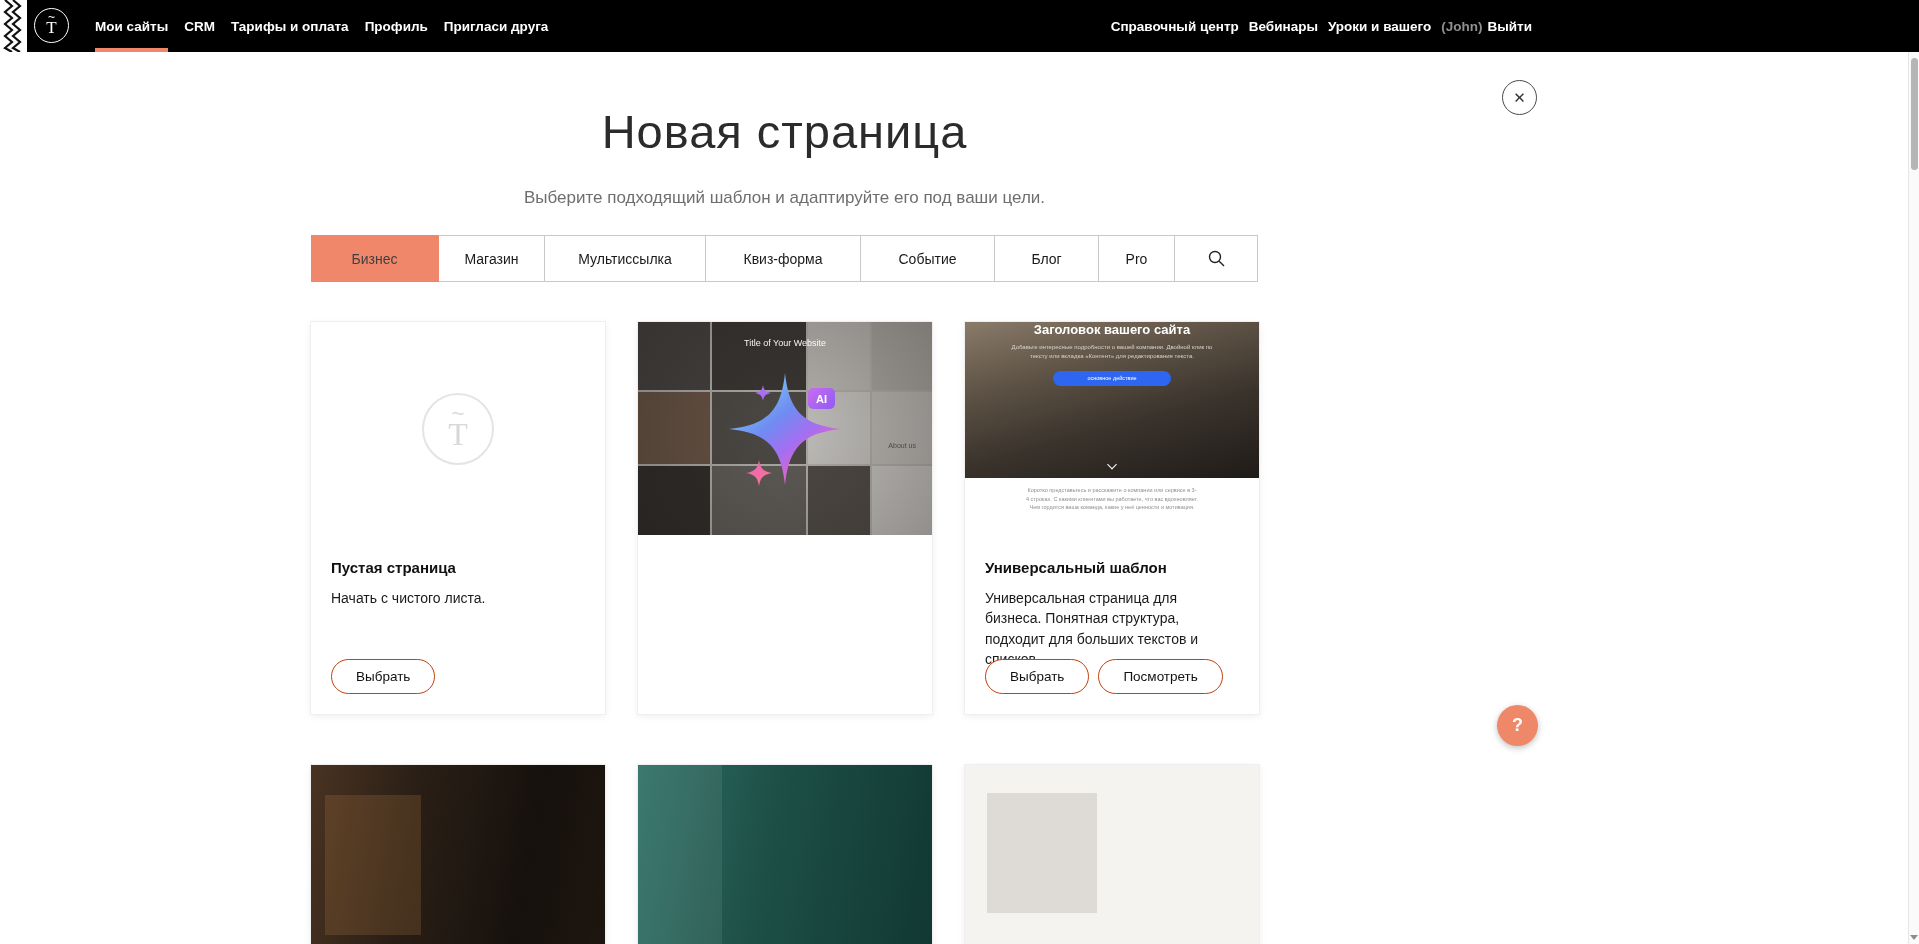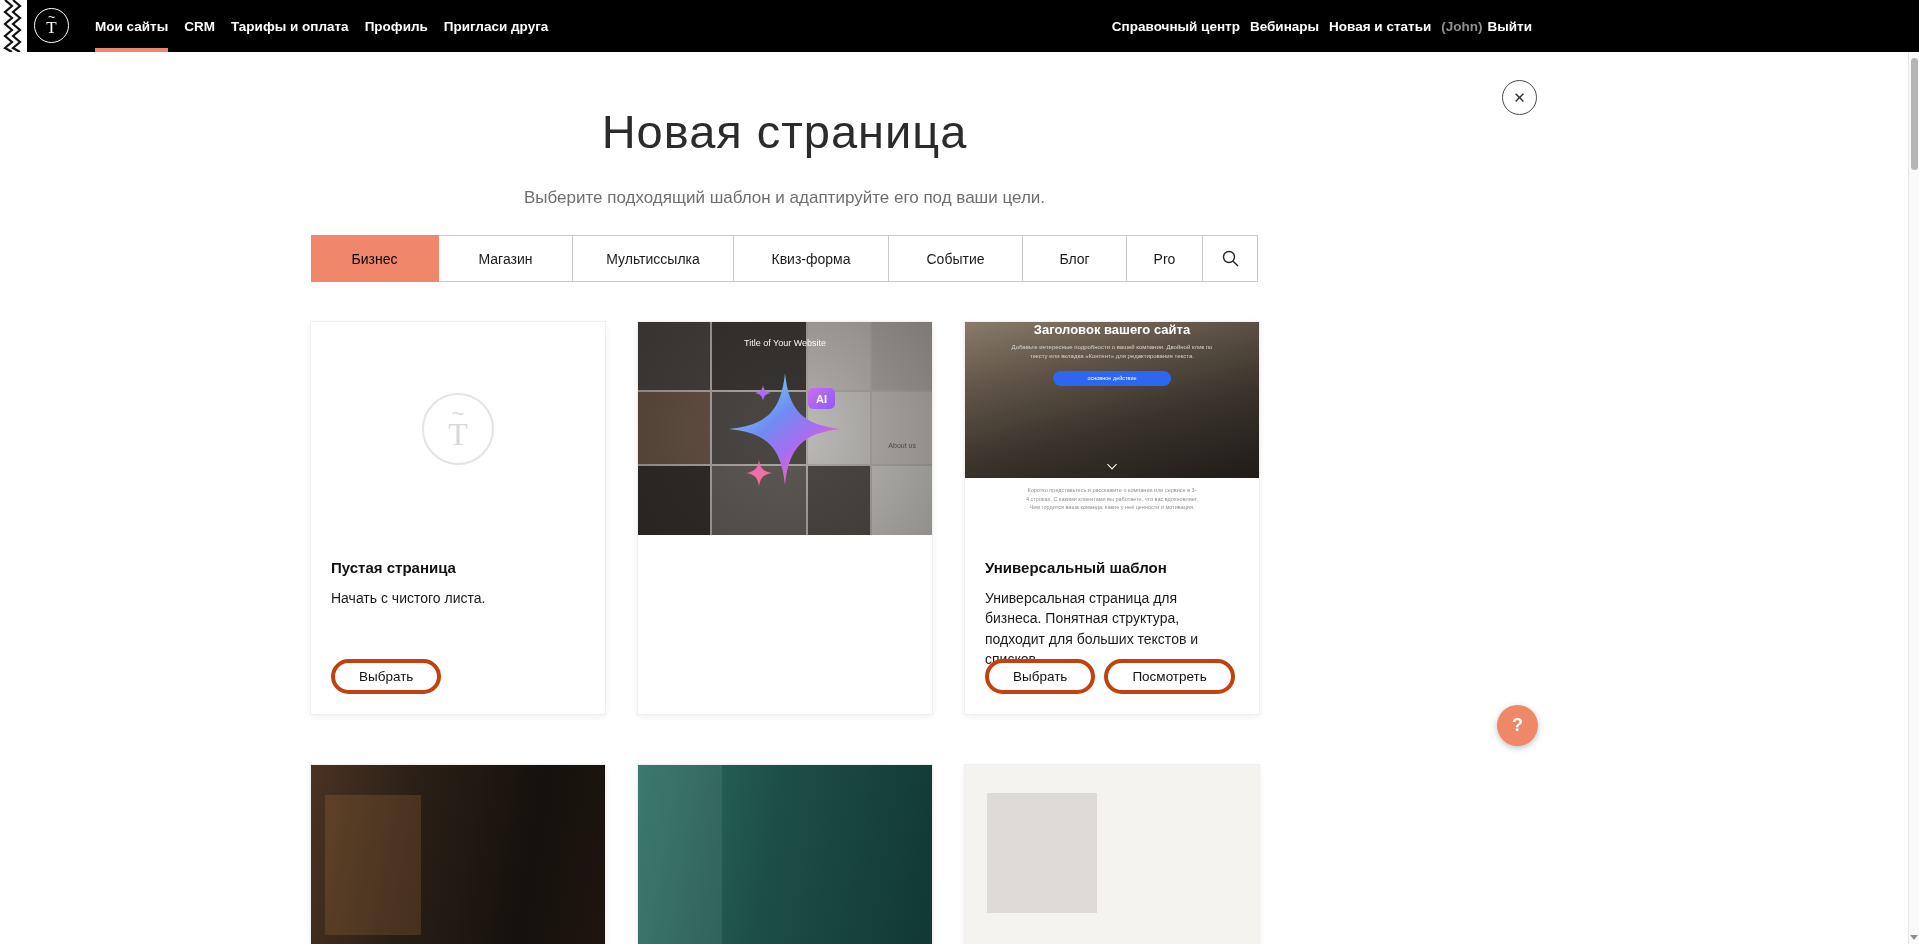--- a/index.html
+++ b/index.html
@@ -53,37 +53,37 @@
   
   .tabs {
     position:absolute; top:235px; left:311px; width:947px; height:47px;
     display:flex; border:1px solid #c9c9c9; background:#fff;
   }
   .tab {
     display:flex; align-items:center; justify-content:center;
     font-size:14px; color:#1a1a1a; border-right:1px solid #c9c9c9; cursor:pointer; background:#fff;
   }
   .tab:last-child { border-right:none; }
-  .tab.active { background:#F0876A; color:#000000; border-right-color:#F0876A; margin:-1px 0 -1px -1px; height:47px; }
+  .tab.active { background:#F0876A; color:#404040; border-right-color:#F0876A; margin:-1px 0 -1px -1px; height:47px; }
 
   
   .cards { position:absolute; left:311px; width:948px; display:grid; grid-template-columns:294px 294px 294px; column-gap:33px; }
   .cards.row1 { top:322px; }
   .cards.row2 { top:765px; }
   .card {
     position:relative; width:294px; height:392px; background:#fff;
     box-shadow:0 0 0 1px #efefef, 0 2px 8px rgba(0,0,0,.08); cursor:pointer;
   }
   .card-preview { height:213px; position:relative; overflow:hidden; }
   .card-body { position:relative; height:179px; padding:24px 20px; }
   .card-title { font-size:15px; font-weight:bold; color:#111; margin-bottom:12px; }
   .card-desc  { font-size:14px; color:#1a1a1a; line-height:1.45; max-width:252px; }
   .card-actions { position:absolute; left:20px; bottom:20px; display:flex; gap:9px; }
   .pill-btn {
-    height:35px; padding:0 24px; border:4px solid #c2410c; border-radius:18px;
+    height:35px; padding:0 24px; border:1px solid #c2410c; border-radius:18px;
     background:#fff; font-size:13.5px; color:#111; font-family:inherit; cursor:pointer; white-space:nowrap;
   }
 
   
   .blank-preview { display:flex; align-items:center; justify-content:center; background:#fff; }
   .ghost-logo {
     width:72px; height:72px; border:2px solid #e4e4e4; border-radius:50%;
     color:#d8d8d8; display:flex; flex-direction:column; align-items:center; justify-content:center;
   }
   .ghost-logo .tilde { font-size:22px; line-height:10px; }
@@ -152,35 +152,35 @@
   <nav class="nav-left">
     <div class="nav-item active">Мои сайты</div>
     <div class="nav-item">CRM</div>
     <div class="nav-item">Тарифы и оплата</div>
     <div class="nav-item">Профиль</div>
     <div class="nav-item">Пригласи друга</div>
   </nav>
   <nav class="nav-right">
     <div class="nav-item">Справочный центр</div>
     <div class="nav-item">Вебинары</div>
-    <div class="nav-item">Новая и статьи</div>
+    <div class="nav-item">Уроки и вашего</div>
     <div class="user-chunk">
       <span class="user-name">(John)</span>
       <span class="logout">Выйти</span>
     </div>
   </nav>
 </header>
 
 <button class="close-btn">✕</button>
 <h1 class="page-title">Новая страница</h1>
 <p class="page-subtitle">Выберите подходящий шаблон и адаптируйте его под ваши цели.</p>
 
 <div class="tabs">
   <div class="tab active" style="width:128px">Бизнес</div>
-  <div class="tab" style="width:134px">Магазин</div>
+  <div class="tab" style="width:106px">Магазин</div>
   <div class="tab" style="width:161px">Мультиссылка</div>
   <div class="tab" style="width:155px">Квиз-форма</div>
   <div class="tab" style="width:134px">Событие</div>
   <div class="tab" style="width:104px">Блог</div>
   <div class="tab" style="width:76px">Pro</div>
   <div class="tab" style="flex:1">
     <svg width="19" height="19" viewBox="0 0 19 19">
       <circle cx="8" cy="8" r="5.5" stroke="#222" stroke-width="1.4" fill="none"></circle>
       <line x1="12.2" y1="12.2" x2="17" y2="17" stroke="#222" stroke-width="1.4"></line>
     </svg>

